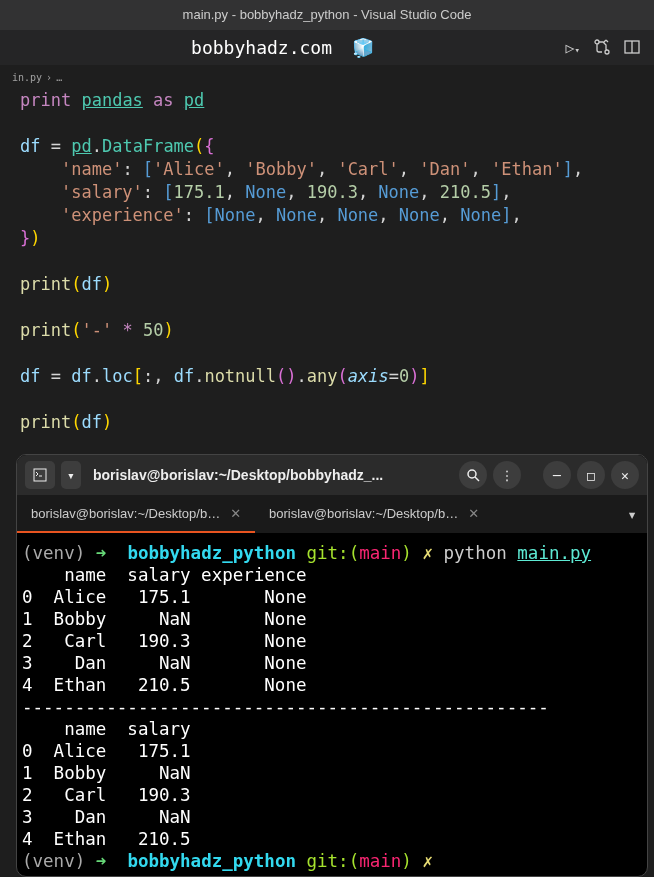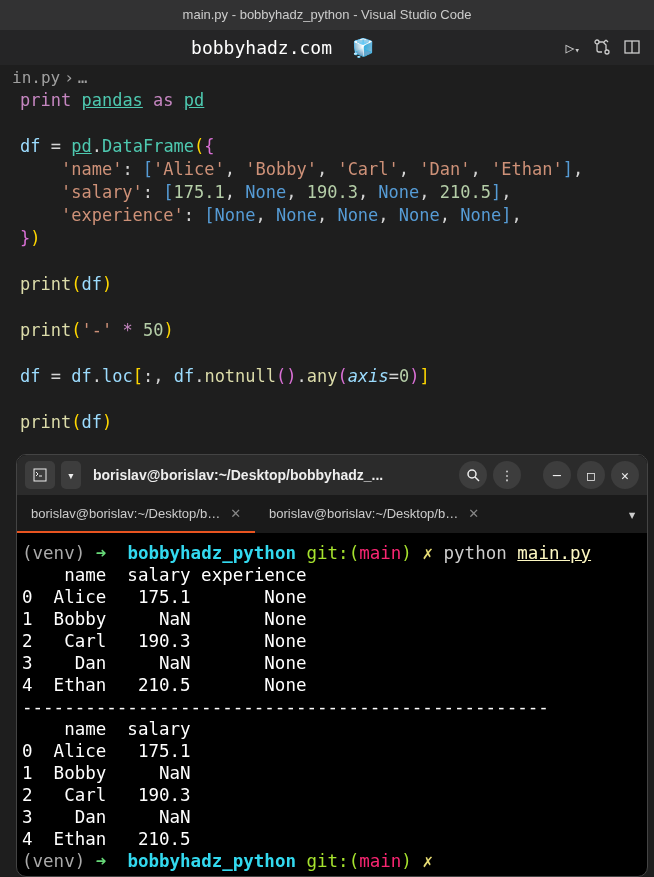--- a/index.html
+++ b/index.html
@@ -49,21 +49,21 @@
   }
   .tab .fname { color: #ffffff; }
   .tab .mod { color: #d7ba7d; font-weight: bold; }
   .tab .close { color: #ccc; cursor:pointer; padding:0 3px;}
   .tabrow .spacer { flex:1; display:flex; align-items:center; justify-content:center; color:#fff; font-size:18px; gap:20px;}
   .tabrow .right { display:flex; gap:14px; padding-right:14px; color:#ccc; font-size:15px;}
   
   .breadcrumb {
     height: 24px;
     padding: 0 12px;
-    font-size: 16px;
+    font-size: 10px;
     color: #a0a0a0;
     display:flex;
     align-items:center;
     gap:4px;
   }
   
   .code {
     padding: 0 20px 10px 20px;
     font-size: 17px;
     line-height: 23px;
@@ -141,21 +141,21 @@
     color: #fff;
     font-family: 'Consolas','Monaco',monospace;
   }
   .venv { color:#aaa; }
   .arrow { color:#67d978; font-weight:bold;}
   .dir { color:#33d9ef; font-weight:bold;}
   .git { color:#a6e22e; }
   .branch { color:#f92672; }
   .px { color:#e6db74; font-weight:bold;}
   .cmd { color:#ccc; }
-  .under { text-decoration: underline; color:#fef9c3;}
+  .under { text-decoration: underline; color:#5eead4;}
   svg { display:block; }
 </style>
 </head>
 <body>
 
 <div class="titlebar">
   <span>main.py - bobbyhadz_python - Visual Studio Code</span>
 </div>
 
 <div class="tabrow">

